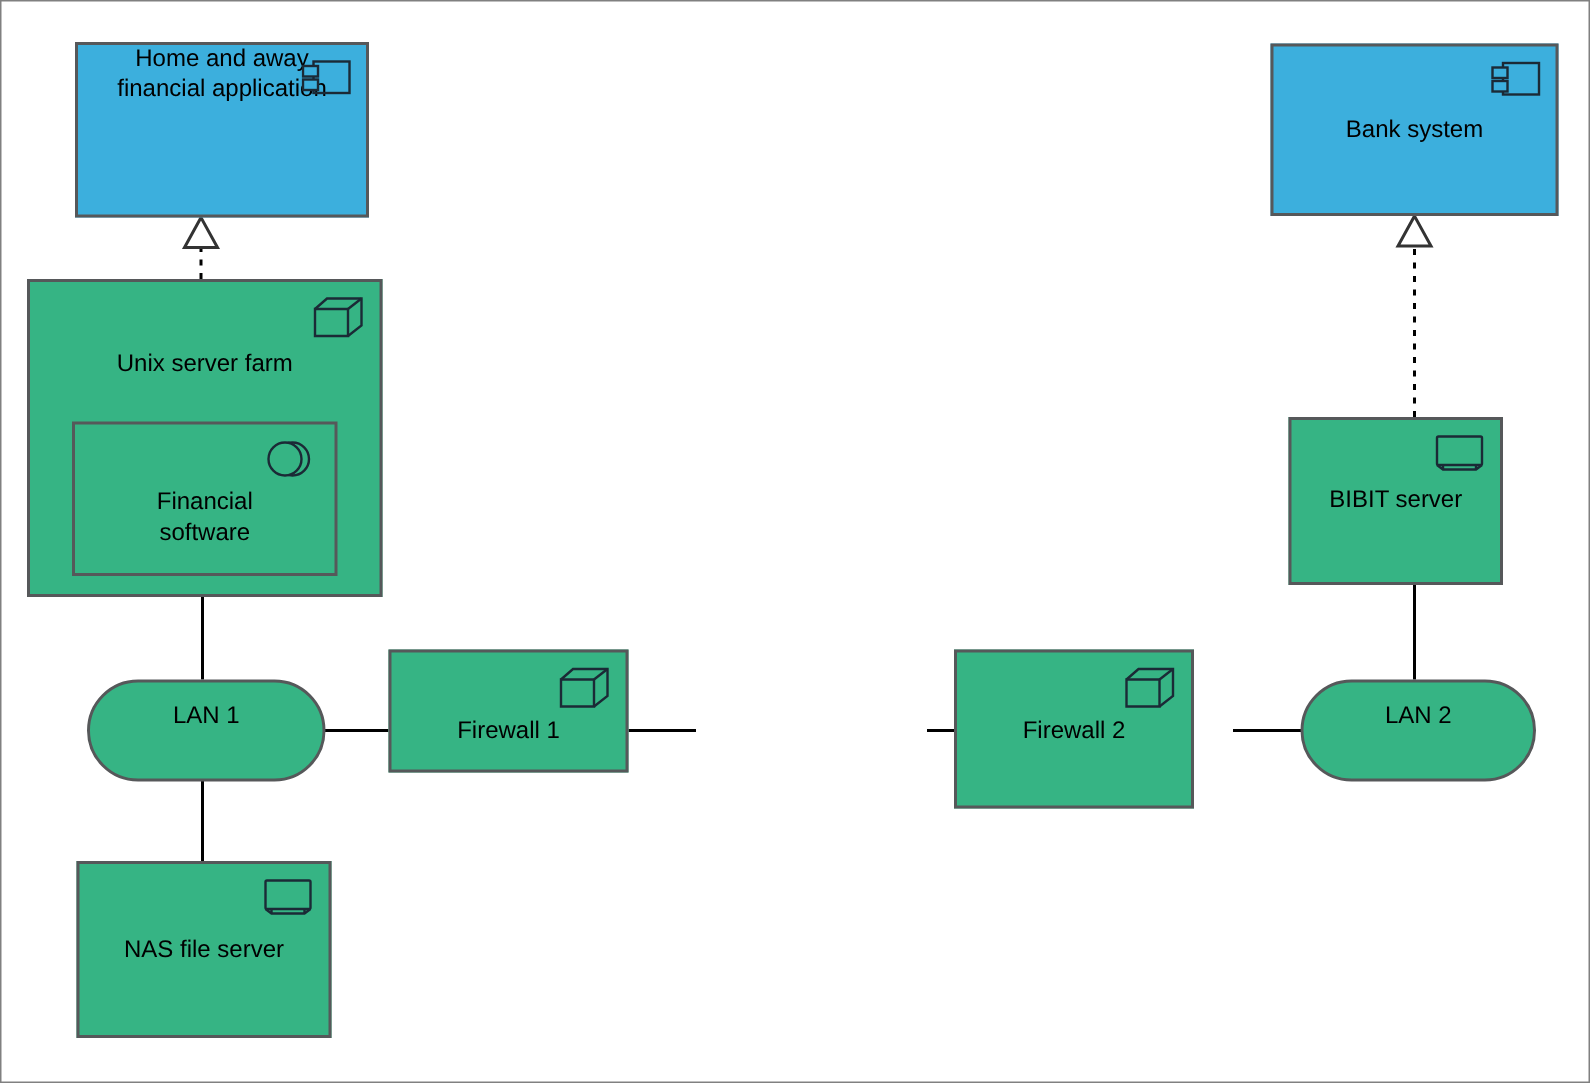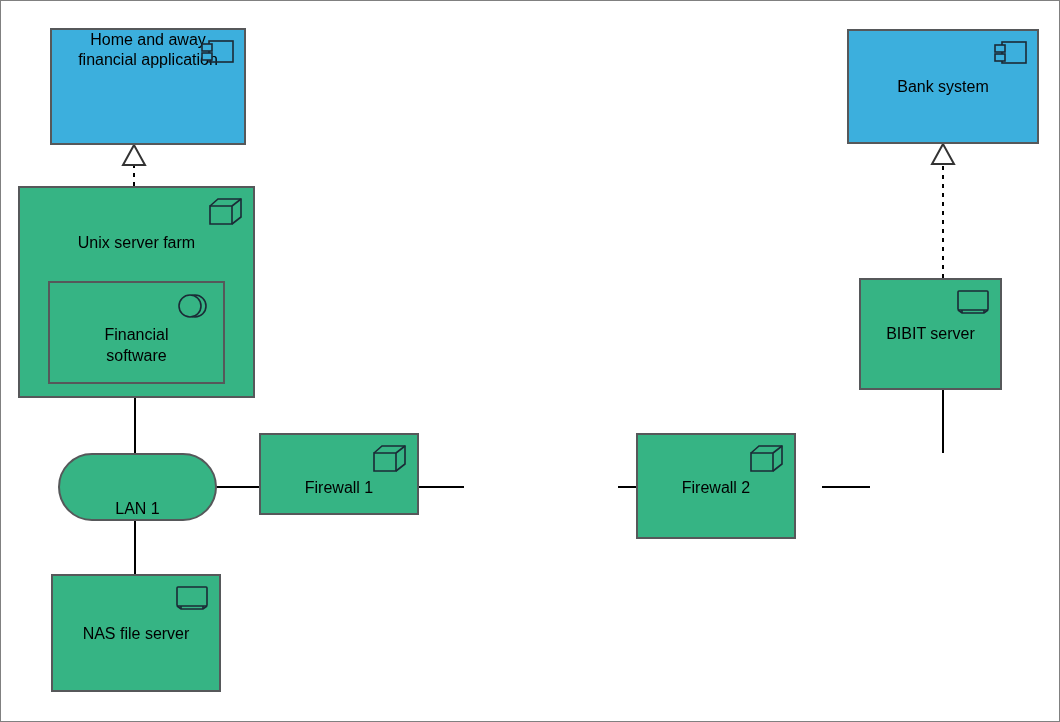--- a/index.html
+++ b/index.html
@@ -37,21 +37,21 @@
     color: #000000;
     font-size: 16px;
     line-height: 1.28;
     text-align: center;
     z-index: 2;
   }
   .node-component { background: #3cafdd; }
   .node-green     { background: #36b484; }
   .node-rounded {
     border-radius: 34px;
-    align-items: flex-end;
+    align-items: flex-start;
   }
   .label {
     position: relative;
     z-index: 3;
     white-space: pre-line;
     pointer-events: none;
   }
   
   .lab-center { align-items: center; }
   .lab-upper  { align-items: flex-start; }
@@ -192,14 +192,17 @@
     <span class="icon">
       <svg width="36" height="30" viewBox="0 0 36 30">
         <polygon points="2,9 24,9 24,27 2,27" fill="none" stroke="#1b2a36" stroke-width="1.6"></polygon>
         <polyline points="2,9 10,2 33,2 33,20 24,27" fill="none" stroke="#1b2a36" stroke-width="1.6"></polyline>
         <line x1="24" y1="9" x2="33" y2="2" stroke="#1b2a36" stroke-width="1.6"></line>
       </svg>
     </span>
     <span class="label">Firewall 2</span>
   </div>
 
+  <div class="node node-green node-rounded" style="left:866px; top:452px; width:157px; height:68px; padding-top:13px;">
+    <span class="label">LAN 2</span>
+  </div>
 
 </div>
 
 </body></html>

